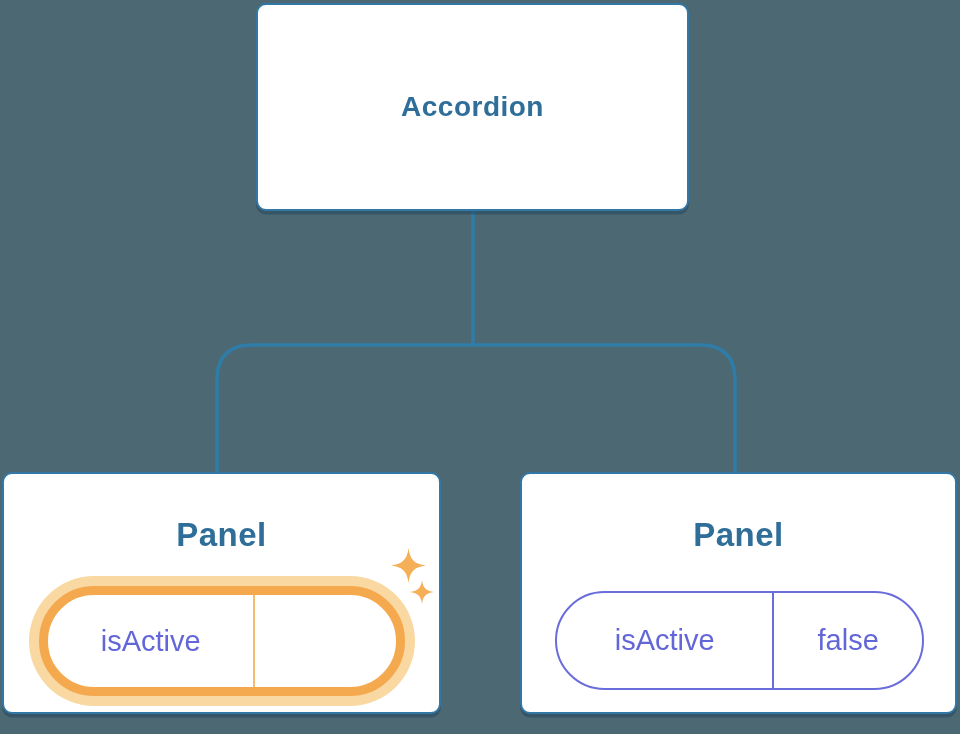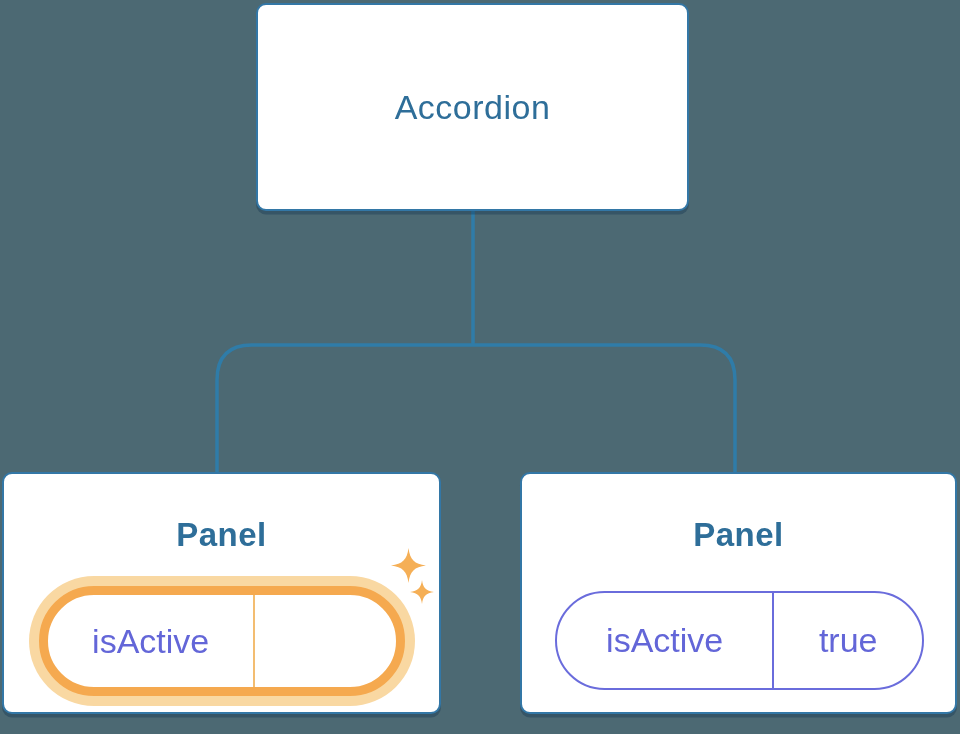--- a/index.html
+++ b/index.html
@@ -9,31 +9,31 @@
     --orange-border:#F5A94F; --orange-glow:#F9D8A2; --orange-divider:#F3BD71;
     --sparkle:#F5AF56;
   }
   html,body{margin:0;padding:0;}
   body{background:var(--background);font-family:"Liberation Sans",sans-serif;}
   .stage{position:relative;width:960px;height:734px;background:var(--background);overflow:hidden;}
   .connectors{position:absolute;left:0;top:0;pointer-events:none;}
   .node{position:absolute;background:var(--box-fill);border:2.5px solid var(--box-border);
         border-radius:10px;box-shadow:0 3.5px 0 0 var(--box-shadow);box-sizing:border-box;}
   .root-node{left:256px;top:3px;width:433px;height:208px;display:flex;align-items:center;justify-content:center;}
-  .root-label{font-size:34px;font-weight:400;color:var(--blue-text);letter-spacing:0.5px;}
+  .root-label{font-size:28px;font-weight:700;color:var(--blue-text);letter-spacing:0.5px;}
   .panel{top:472px;width:439px;height:242px;}
   .panel-left{left:2px;}
   .panel-right{left:520px;width:437px;}
   .panel-title{margin-top:42px;text-align:center;font-size:33px;font-weight:600;color:var(--blue-text);letter-spacing:0.5px;}
   .pill{position:absolute;background:#fff;border-radius:999px;box-sizing:border-box;
         display:flex;align-items:stretch;overflow:hidden;}
   .pill-highlight{left:35px;top:112px;width:366px;height:110px;border:9px solid var(--orange-border);
         box-shadow:0 0 0 10px var(--orange-glow);}
   .pill-plain{left:33px;top:117px;width:369px;height:99px;border:2px solid var(--purple-border);}
-  .pill-cell{display:flex;align-items:center;justify-content:center;font-size:34px;color:var(--purple);}
+  .pill-cell{display:flex;align-items:center;justify-content:center;font-size:29px;color:var(--purple);}
   .cell-key{flex:0 0 59%;}
   .cell-value{flex:1 1 auto;}
   .pill-divider{width:2px;align-self:stretch;}
   .pill-highlight .pill-divider{background:var(--orange-divider);}
   .pill-plain .pill-divider{background:var(--purple-border);}
   .value-bold{font-weight:700;color:var(--purple-bold);}
   .sparkle{position:absolute;z-index:5;}
   .sparkle svg{display:block;}
   .sparkle-big{left:387px;top:74px;}
   .sparkle-small{left:406px;top:106px;}
@@ -68,17 +68,17 @@
         <path d="M50 0C54 33 67 46 100 50C67 54 54 67 50 100C46 67 33 54 0 50C33 46 46 33 50 0Z" fill="var(--sparkle)"></path>
       </svg>
     </span>
   </div>
 
   <div class="node panel panel-right">
     <div class="panel-title">Panel</div>
     <div class="pill pill-plain">
       <span class="pill-cell cell-key">isActive</span>
       <span class="pill-divider"></span>
-      <span class="pill-cell cell-value">true</span>
+      <span class="pill-cell cell-value">false</span>
     </div>
   </div>
 
 </div>
 
 </body></html>

